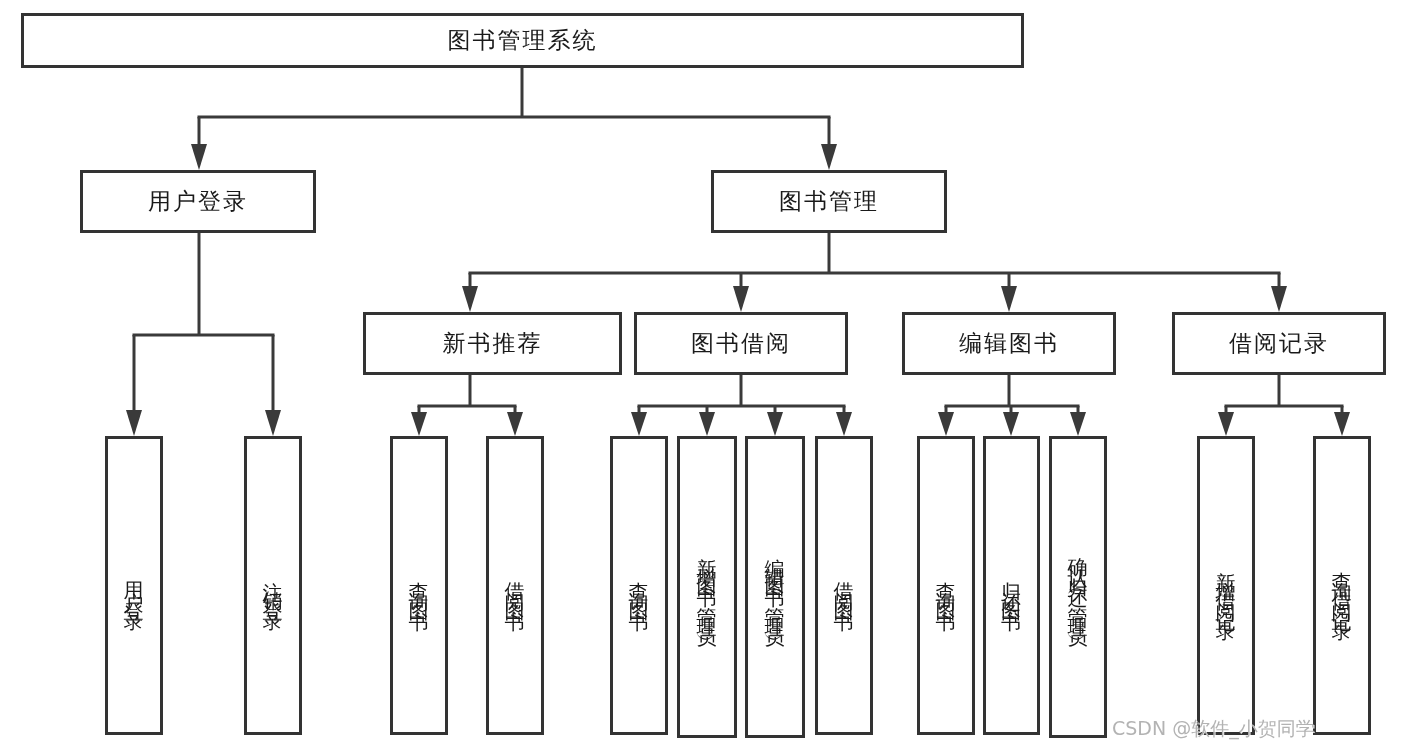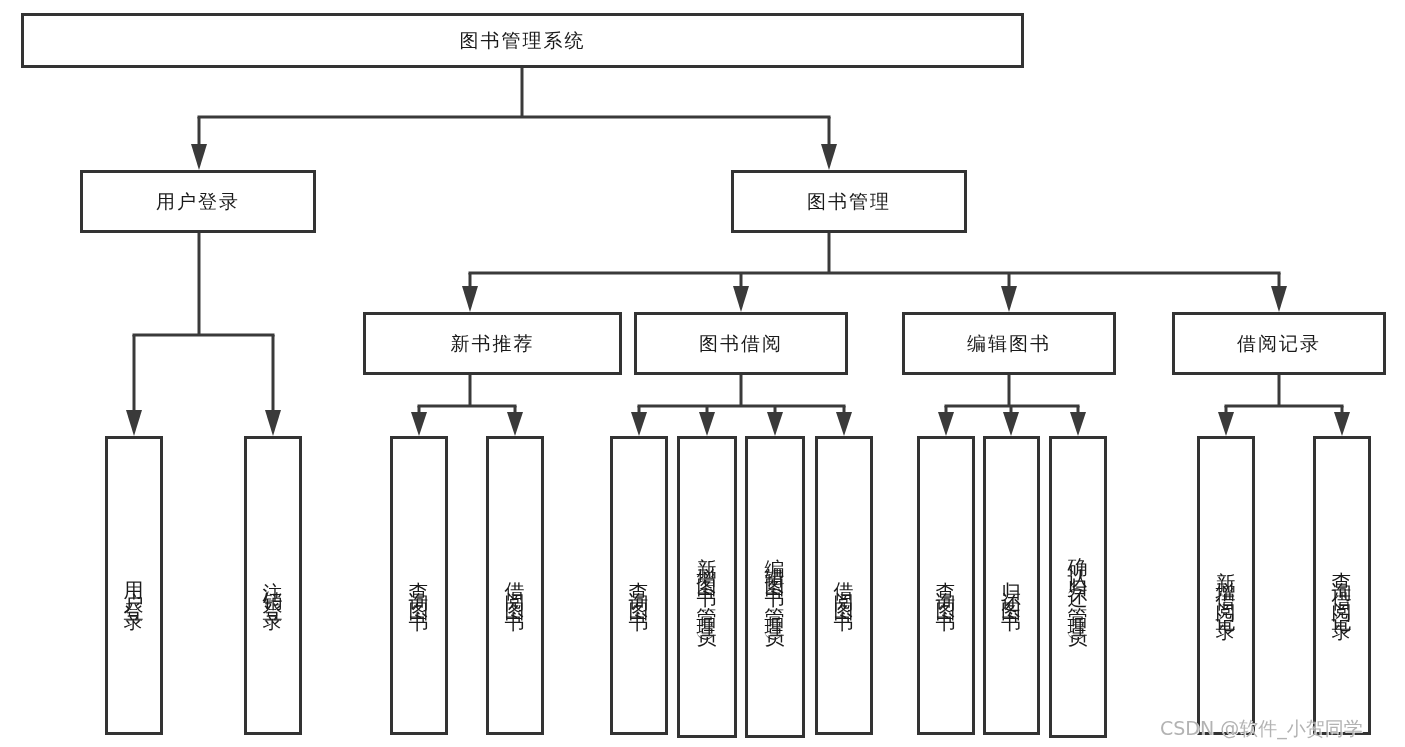--- a/index.html
+++ b/index.html
@@ -26,38 +26,38 @@
     background: #ffffff;
     border: 3px solid #333333;
     display: flex;
     align-items: center;
     justify-content: center;
     z-index: 2;
     color: #1a1a1a;
   }
 
   .box.h .label {
-    font-size: 19px;
+    font-size: 23px;
     letter-spacing: 2px;
     white-space: nowrap;
     font-family: Liberation Serif, serif;
   }
 
   .box.v .label {
     writing-mode: vertical-rl;
     text-orientation: mixed;
     font-size: 20px;
     letter-spacing: 10px;
     line-height: 1;
     white-space: nowrap;
   }
 
   .watermark {
     position: absolute;
-    left: 1160px;
+    left: 1112px;
     top: 716px;
     z-index: 5;
     font-size: 19px;
     color: #b3b3b3;
     text-shadow: 1px 1px 0 rgba(255,255,255,0.9);
     white-space: nowrap;
   }
 </style>
 </head>
 <body>
@@ -142,21 +142,21 @@
     </g>
   </svg>
 
   <div class="box h" style="left:21px; top:13px; width:1003px; height:55px;">
     <span class="label">图书管理系统</span>
   </div>
 
   <div class="box h" style="left:80px; top:170px; width:236px; height:63px;">
     <span class="label">用户登录</span>
   </div>
-  <div class="box h" style="left:731px; top:170px; width:236px; height:63px;">
+  <div class="box h" style="left:711px; top:170px; width:236px; height:63px;">
     <span class="label">图书管理</span>
   </div>
 
   <div class="box h" style="left:363px; top:312px; width:259px; height:63px;">
     <span class="label">新书推荐</span>
   </div>
   <div class="box h" style="left:634px; top:312px; width:214px; height:63px;">
     <span class="label">图书借阅</span>
   </div>
   <div class="box h" style="left:902px; top:312px; width:214px; height:63px;">

